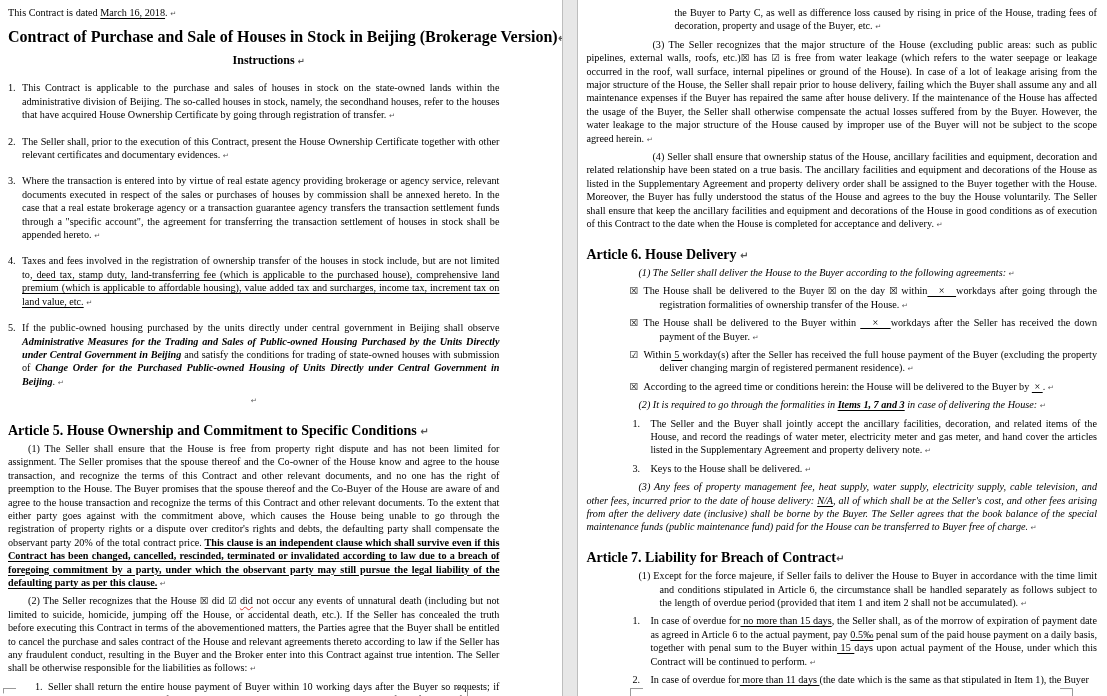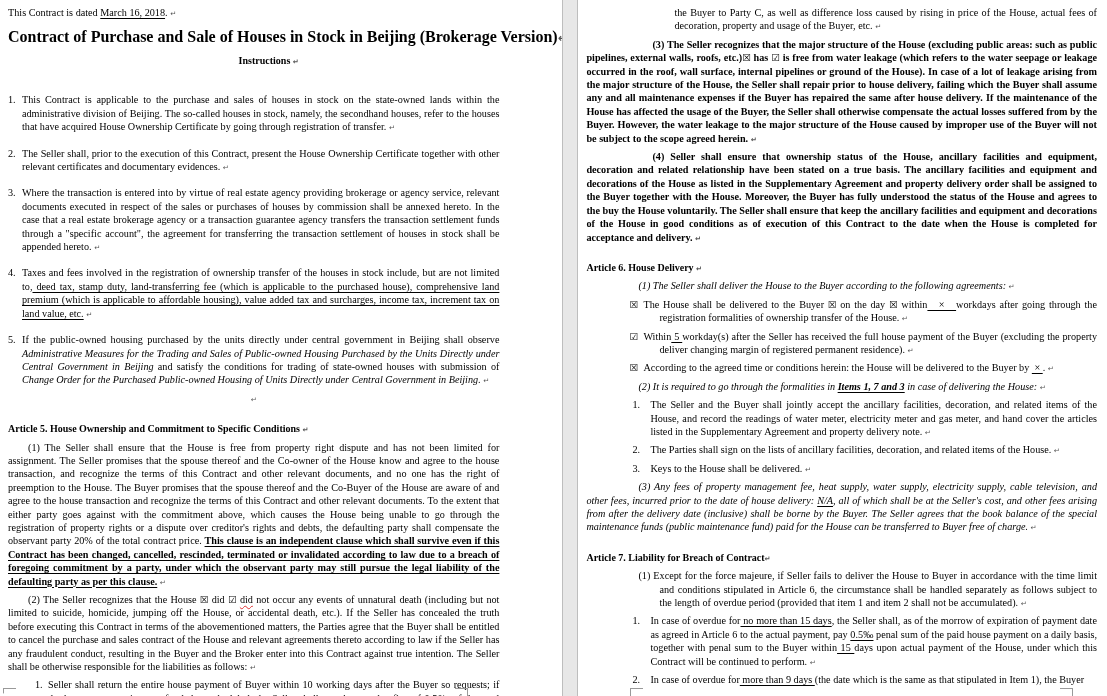--- a/index.html
+++ b/index.html
@@ -5,39 +5,39 @@
   html,body{margin:0;padding:0;background:#ffffff;}
   .screen{width:1107px;height:696px;display:flex;background:#fff;overflow:hidden;}
   .page{background:#fff;height:696px;overflow:hidden;position:relative;box-sizing:border-box;
         font-family:"Liberation Serif","DejaVu Serif",serif;font-size:10.2px;line-height:13.4px;
         color:#000;text-align:justify;}
   .page-left{width:583px;padding:6px 63px 0 8px;border-radius:10px;}
   .page-right{width:550px;padding:6px 10px 0 8px;}
   .gutter{width:16px;height:696px;background:#e7e7e7;border-left:1px solid #bdbdbd;border-right:1px solid #bdbdbd;box-sizing:border-box;flex:none;}
   .p,.li,.heading{margin:0 0 4px;}
   .title{font-weight:700;text-align:center;font-size:16px;line-height:17px;margin:8px -30px 6px 0;white-space:nowrap;}
-  .subtitle{font-weight:700;text-align:center;font-size:10px;line-height:15px;margin:0 -30px 24px 0;}
-  .heading{font-weight:700;font-size:10px;margin:16px 0 4px;}
+  .subtitle{font-weight:700;text-align:center;font-size:12px;line-height:15px;margin:0 -30px 12px 0;}
+  .heading{font-weight:700;font-size:14px;margin:16px 0 4px;}
   .empty{text-align:center;}
   .li-instr{padding-left:14px;margin-top:12px;}
   .li-instr>.marker{display:inline-block;width:14px;margin-left:-14px;}
   .li-nest{padding-left:40px;}
   .li-nest>.marker{display:inline-block;width:13px;margin-left:-13px;}
   .li-cb{padding-left:73px;}
   .li-cb>.marker{display:inline-block;width:14px;margin-left:-30px;font-family:"DejaVu Sans",sans-serif;font-size:9.5px;}
   .li-nestr{padding-left:64px;}
   .li-nestr>.marker{display:inline-block;width:18px;margin-left:-18px;}
   .ind-a{text-indent:20px;}
-  .ind-b{text-indent:66px;font-weight:bold;}
+  .ind-b{text-indent:66px;}
   .ind-c{text-indent:52px;font-style:italic;}
   .cont{padding-left:88px;}
   .hang{padding-left:73px;text-indent:-21px;}
   .r-u{text-decoration:underline;text-underline-offset:1.5px;text-decoration-thickness:1px;}
   .r-bu{font-weight:700;text-decoration:underline;text-underline-offset:1.5px;text-decoration-thickness:1px;}
-  .r-i{font-style:italic;}
+  .r-i{font-style:italic;font-weight:bold;}
   .r-cb{font-family:"DejaVu Sans",sans-serif;font-size:9.5px;}
   .r-sq{text-decoration-line:underline;text-decoration-style:wavy;text-decoration-color:#e03333;text-decoration-thickness:1px;text-underline-offset:2px;text-decoration-skip-ink:none;}
   .r-pm{font-family:"DejaVu Sans",sans-serif;font-size:0.72em;color:#555;}
   .cm{position:absolute;bottom:-2px;width:12px;height:9px;}
   .cm-l{border-top:1px solid #999;border-left:1px solid #999;}
   .cm-r{border-top:1px solid #999;border-right:1px solid #999;}
 </style>
 </head>
 <body>
 
@@ -57,31 +57,31 @@
       <div class="heading"><span>Article 5. House Ownership and Commitment to Specific Conditions </span><span class="r-pm">↵</span></div>
       <div class="p ind-a"><span>(1) The Seller shall ensure that the House is free from property right dispute and has not been limited for assignment. The Seller promises that the spouse thereof and the Co-owner of the House know and agree to the house transaction, and recognize the terms of this Contract and other relevant documents, and no one has the right of preemption to the House. The Buyer promises that the spouse thereof and the Co-Buyer of the House are aware of and agree to the house transaction and recognize the terms of this Contract and other relevant documents. To the extent that either party goes against with the commitment above, which causes the House being unable to go through the registration of property rights or a dispute over creditor's rights and debts, the defaulting party shall compensate the observant party 20% of the total contract price. </span><span class="r-bu">This clause is an independent clause which shall survive even if this Contract has been changed, cancelled, rescinded, terminated or invalidated according to law due to a breach of foregoing commitment by a party, under which the observant party may still pursue the legal liability of the defaulting party as per this clause.</span><span> </span><span class="r-pm">↵</span></div>
       <div class="p ind-a"><span>(2) The Seller recognizes that the House </span><span class="r-cb">☒</span><span> did </span><span class="r-cb">☑</span><span> </span><span class="r-sq">did</span><span> not occur any events of unnatural death (including but not limited to suicide, homicide, jumping off the House, or accidental death, etc.). If the Seller has concealed the truth before executing this Contract in terms of the abovementioned matters, the Parties agree that the Buyer shall be entitled to cancel the purchase and sales contract of the House and relevant agreements thereto according to law if the Seller has any fraudulent conduct, resulting in the Buyer and the Broker enter into this Contract against true intention. The Seller shall be otherwise responsible for the liabilities as follows: </span><span class="r-pm">↵</span></div>
       <div class="li li-nest"><span class="marker">1.</span><span>Seller shall return the entire house payment of Buyer within 10 working days after the Buyer so requests; if the house payment is not refunded as scheduled, the Seller shall pay the overdue fine of 0.5‰ of the total price of the house on the daily basis. </span><span class="r-pm">↵</span></div>
       <div class="li li-nest"><span class="marker">2.</span><span>The Seller shall compensate the Buyer and the broker for the losses suffered therefore, including but not limited to: the interest loss to the Buyer in terms of the house payment which is compensated according to the bank loan interest rate for the same period, and taxes and fees and bank charges and other actual expenditure paid for compensating the Buyer for the House, and any and all fees paid by</span></div>
     </div>
   <div class="gutter"></div>
   <div class="page page-right">
     <div class="cm cm-l" style="left:52px"></div>
     <div class="cm cm-r" style="left:482px"></div>
-  <div class="p cont"><span>the Buyer to Party C, as well as difference loss caused by rising in price of the House, actual fees of decoration, property and usage of the Buyer, etc. </span><span class="r-pm">↵</span></div>
+  <div class="p cont"><span>the Buyer to Party C, as well as difference loss caused by rising in price of the House, trading fees of decoration, property and usage of the Buyer, etc. </span><span class="r-pm">↵</span></div>
       <div class="p ind-b"><span>(3) The Seller recognizes that the major structure of the House (excluding public areas: such as public pipelines, external walls, roofs, etc.)</span><span class="r-cb">☒</span><span> has </span><span class="r-cb">☑</span><span> is free from water leakage (which refers to the water seepage or leakage occurred in the roof, wall surface, internal pipelines or ground of the House). In case of a lot of leakage arising from the major structure of the House, the Seller shall repair prior to house delivery, failing which the Buyer shall assume any and all maintenance expenses if the Buyer has repaired the same after house delivery. If the maintenance of the House has affected the usage of the Buyer, the Seller shall otherwise compensate the actual losses suffered from by the Buyer. However, the water leakage to the major structure of the House caused by improper use of the Buyer will not be subject to the scope agreed herein. </span><span class="r-pm">↵</span></div>
       <div class="p ind-b"><span>(4) Seller shall ensure that ownership status of the House, ancillary facilities and equipment, decoration and related relationship have been stated on a true basis. The ancillary facilities and equipment and decorations of the House as listed in the Supplementary Agreement and property delivery order shall be assigned to the Buyer together with the House. Moreover, the Buyer has fully understood the status of the House and agrees to the buy the House voluntarily. The Seller shall ensure that keep the ancillary facilities and equipment and decorations of the House in good conditions as of execution of this Contract to the date when the House is completed for acceptance and delivery. </span><span class="r-pm">↵</span></div>
       <div class="heading"><span>Article 6. House Delivery </span><span class="r-pm">↵</span></div>
       <div class="p ind-c"><span>(1) The Seller shall deliver the House to the Buyer according to the following agreements: </span><span class="r-pm">↵</span></div>
       <div class="li li-cb"><span class="marker">☒</span><span>The House shall be delivered to the Buyer </span><span class="r-cb">☒</span><span> on the day </span><span class="r-cb">☒</span><span> within</span><span class="r-u">&nbsp;&nbsp;&nbsp;×&nbsp;&nbsp;&nbsp;</span><span>workdays after going through the registration formalities of ownership transfer of the House. </span><span class="r-pm">↵</span></div>
+      <div class="li li-cb"><span class="marker">☒</span><span>The House shall be delivered to the Buyer within </span><span class="r-u">&nbsp;&nbsp;&nbsp;×&nbsp;&nbsp;&nbsp;</span><span>workdays after the Seller has received the down payment of the Buyer. </span><span class="r-pm">↵</span></div>
       <div class="li li-cb"><span class="marker">☑</span><span>Within</span><span class="r-u">&nbsp;5&nbsp;</span><span>workday(s) after the Seller has received the full house payment of the Buyer (excluding the property deliver changing margin of registered permanent residence). </span><span class="r-pm">↵</span></div>
       <div class="li li-cb"><span class="marker">☒</span><span>According to the agreed time or conditions herein: the House will be delivered to the Buyer by </span><span class="r-u">&nbsp;×&nbsp;</span><span>. </span><span class="r-pm">↵</span></div>
       <div class="p ind-c"><span>(2) It is required to go through the formalities in </span><span class="r-bu">Items 1, 7 and 3</span><span> in case of delivering the House: </span><span class="r-pm">↵</span></div>
       <div class="li li-nestr"><span class="marker">1.</span><span>The Seller and the Buyer shall jointly accept the ancillary facilities, decoration, and related items of the House, and record the readings of water meter, electricity meter and gas meter, and hand cover the articles listed in the Supplementary Agreement and property delivery note. </span><span class="r-pm">↵</span></div>
-      <div class="li li-nestr"><span class="marker">2.</span><span>The Parties shall sign on the lists of ancillary facilities, decoration, and related items of the House. </span><span class="r-pm">↵</span></div>
       <div class="li li-nestr"><span class="marker">3.</span><span>Keys to the House shall be delivered. </span><span class="r-pm">↵</span></div>
       <div class="p ind-c"><span>(3) Any fees of property management fee, heat supply, water supply, electricity supply, cable television, and other fees, incurred prior to the date of house delivery: </span><span class="r-u">N/A</span><span>, all of which shall be at the Seller's cost, and other fees arising from after the delivery date (inclusive) shall be borne by the Buyer. The Seller agrees that the book balance of the special maintenance funds (public maintenance fund) paid for the House can be transferred to Buyer free of charge. </span><span class="r-pm">↵</span></div>
       <div class="heading"><span>Article 7. Liability for Breach of Contract</span><span class="r-pm">↵</span></div>
       <div class="p hang"><span>(1) Except for the force majeure, if Seller fails to deliver the House to Buyer in accordance with the time limit and conditions stipulated in Article 6, the circumstance shall be handled separately as follows subject to the length of overdue period (provided that item 1 and item 2 shall not be accumulated). </span><span class="r-pm">↵</span></div>
       <div class="li li-nestr"><span class="marker">1.</span><span>In case of overdue for</span><span class="r-u"> no more than 15 days</span><span>, the Seller shall, as of the morrow of expiration of payment date as agreed in Article 6 to the actual payment, pay </span><span class="r-u">0.5‰</span><span> penal sum of the paid house payment on a daily basis, together with penal sum to the Buyer within</span><span class="r-u">&nbsp;15&nbsp;</span><span>days upon actual payment of the House, under which this Contract will be continued to perform. </span><span class="r-pm">↵</span></div>
-      <div class="li li-nestr"><span class="marker">2.</span><span>In case of overdue for</span><span class="r-u"> more than 9 days </span><span>(the date which is the same as that stipulated in Item 1), the Buyer</span></div>
+      <div class="li li-nestr"><span class="marker">2.</span><span>In case of overdue for</span><span class="r-u"> more than 11 days </span><span>(the date which is the same as that stipulated in Item 1), the Buyer</span></div>
     </div>
 </div>
 
 </body></html>

